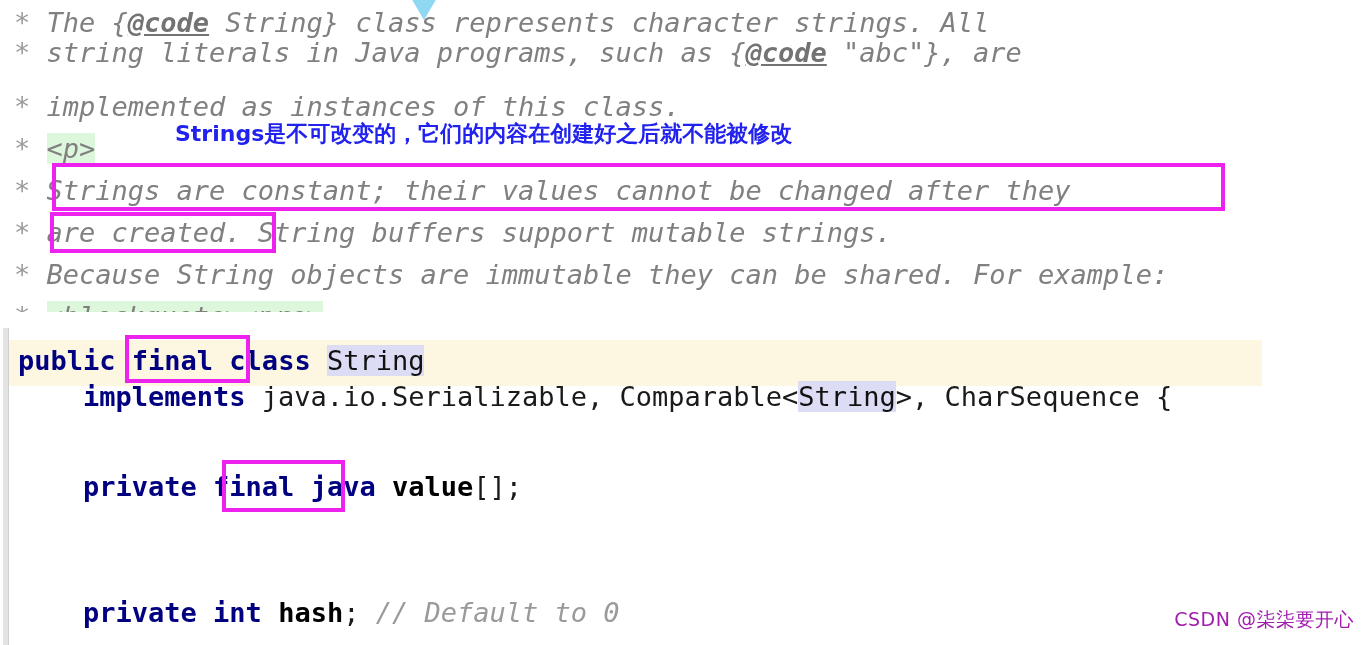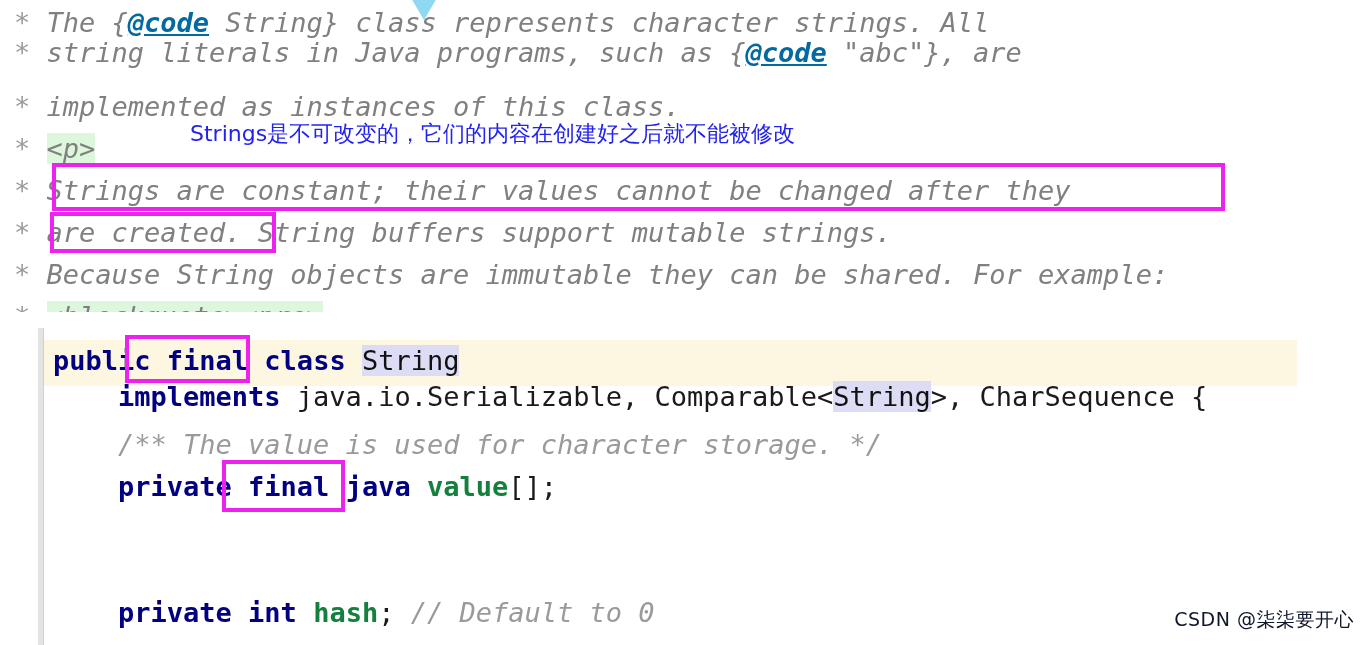--- a/index.html
+++ b/index.html
@@ -30,45 +30,45 @@
     white-space: pre;
     font-family: "DejaVu Sans Mono", "Liberation Mono", monospace;
     font-style: italic;
     font-size: 27px;
     line-height: 42px;
     color: #808080;
     letter-spacing: 0px;
   }
   .jd-line .star { color: #9a9a9a; font-style: normal; }
   .jd-tag {
-    color: #0369a1;
+    color: #737373;
     font-weight: bold;
     font-style: italic;
     text-decoration: underline;
     text-align: center;
   }
   .jd-green { background: #ddf7dd; }
 
   
   .mbox {
     position: absolute;
     border: 4px solid #ee22ee;
     box-sizing: border-box;
     background: transparent;
     pointer-events: none;
   }
 
   
   #cn-note {
     position: absolute;
-    left: 190px;
+    left: 175px;
     top: 119px;
     font-family: "DejaVu Sans", "Liberation Sans", sans-serif;
     font-size: 22px;
-    font-weight: normal;
+    font-weight: bold;
     color: #2222ee;
     white-space: pre;
     letter-spacing: 0px;
   }
 
   
   #cyan-cursor {
     position: absolute;
     left: 404px;
     top: -14px;
@@ -79,21 +79,20 @@
   }
 
   
   #code-pane {
     position: absolute;
     left: 0; top: 328px;
     width: 1262px;
     height: 317px;
     background: #ffffff;
     overflow: hidden;
-    margin-left: 35px;
   }
   #code-gutter {
     position: absolute;
     left: 3px; top: 0;
     width: 5px;
     height: 317px;
     background: #e3e3e3;
     border-right: 1px solid #d0d0d0;
   }
   #caret-row {
@@ -107,33 +106,33 @@
     position: absolute;
     left: 18px;
     white-space: pre;
     font-family: "DejaVu Sans Mono", "Liberation Mono", monospace;
     font-size: 27px;
     line-height: 42px;
     color: #111111;
   }
   .kw   { color: #000080; font-weight: bold; }
   .plain{ color: #1a1a1a; }
-  .fld  { color: #15803d; font-weight: bold; }
+  .fld  { color: #000000; font-weight: bold; }
   .cmt  { color: #9a9a9a; font-style: italic; }
   .sel  { background: #dcdcf5; }
   .punc { color: #1a1a1a; }
 
   
   #watermark {
     position: absolute;
     right: 14px;
     bottom: 12px;
     font-family: "DejaVu Sans", "Liberation Sans", sans-serif;
     font-size: 19px;
-    color: #0f172a;
+    color: #a21caf;
     white-space: pre;
     letter-spacing: 0.5px;
   }
 </style>
 </head>
 <body>
 
 <div id="javadoc-pane">
   <div id="javadoc-lines">
       <div class="jd-line" style="top: 2px;"><span class="star">* </span><span>The {</span><span class="jd-tag">@code</span><span> String} class represents character strings. All</span></div>
@@ -150,21 +149,21 @@
 
   <div id="cyan-cursor" style="border-top-color: rgb(143, 216, 242);"></div>
 </div>
 
 <div id="code-pane">
   <div id="code-gutter"></div>
   <div id="caret-row"></div>
   <div id="code-lines">
       <div class="code-line" style="top: 12px;"><span class="kw">public</span><span class="plain"> </span><span class="kw">final</span><span class="plain"> </span><span class="kw">class</span><span class="plain"> </span><span class="sel">String</span></div>
       <div class="code-line" style="top: 48px;"><span>    </span><span class="kw">implements</span><span class="plain"> java.io.Serializable, Comparable&lt;</span><span class="sel">String</span><span class="plain">&gt;, CharSequence {</span></div>
-      <div class="code-line" style="top: 96px;"><span>    </span><span class="cmt">/** The value is used for character storage. */</span></div>
+      <div class="code-line" style="top: 96px;"><span>    </span></div>
       <div class="code-line" style="top: 138px;"><span>    </span><span class="kw">private</span><span class="plain"> </span><span class="kw">final</span><span class="plain"> </span><span class="kw">java</span><span class="plain"> </span><span class="fld">value</span><span class="punc">[];</span></div>
       <div class="code-line" style="top: 180px;"></div>
       <div class="code-line" style="top: 222px;"><span>    </span></div>
       <div class="code-line" style="top: 264px;"><span>    </span><span class="kw">private</span><span class="plain"> </span><span class="kw">int</span><span class="plain"> </span><span class="fld">hash</span><span class="punc">;</span><span class="plain"> </span><span class="cmt">// Default to 0</span></div>
     </div>
 </div>
 
 <div id="annotation-layer">
     <div class="mbox" style="left: 52px; top: 163px; width: 1173px; height: 48px; border-color: rgb(238, 34, 238);"></div>
     <div class="mbox" style="left: 50px; top: 212px; width: 226px; height: 41px; border-color: rgb(238, 34, 238);"></div>

